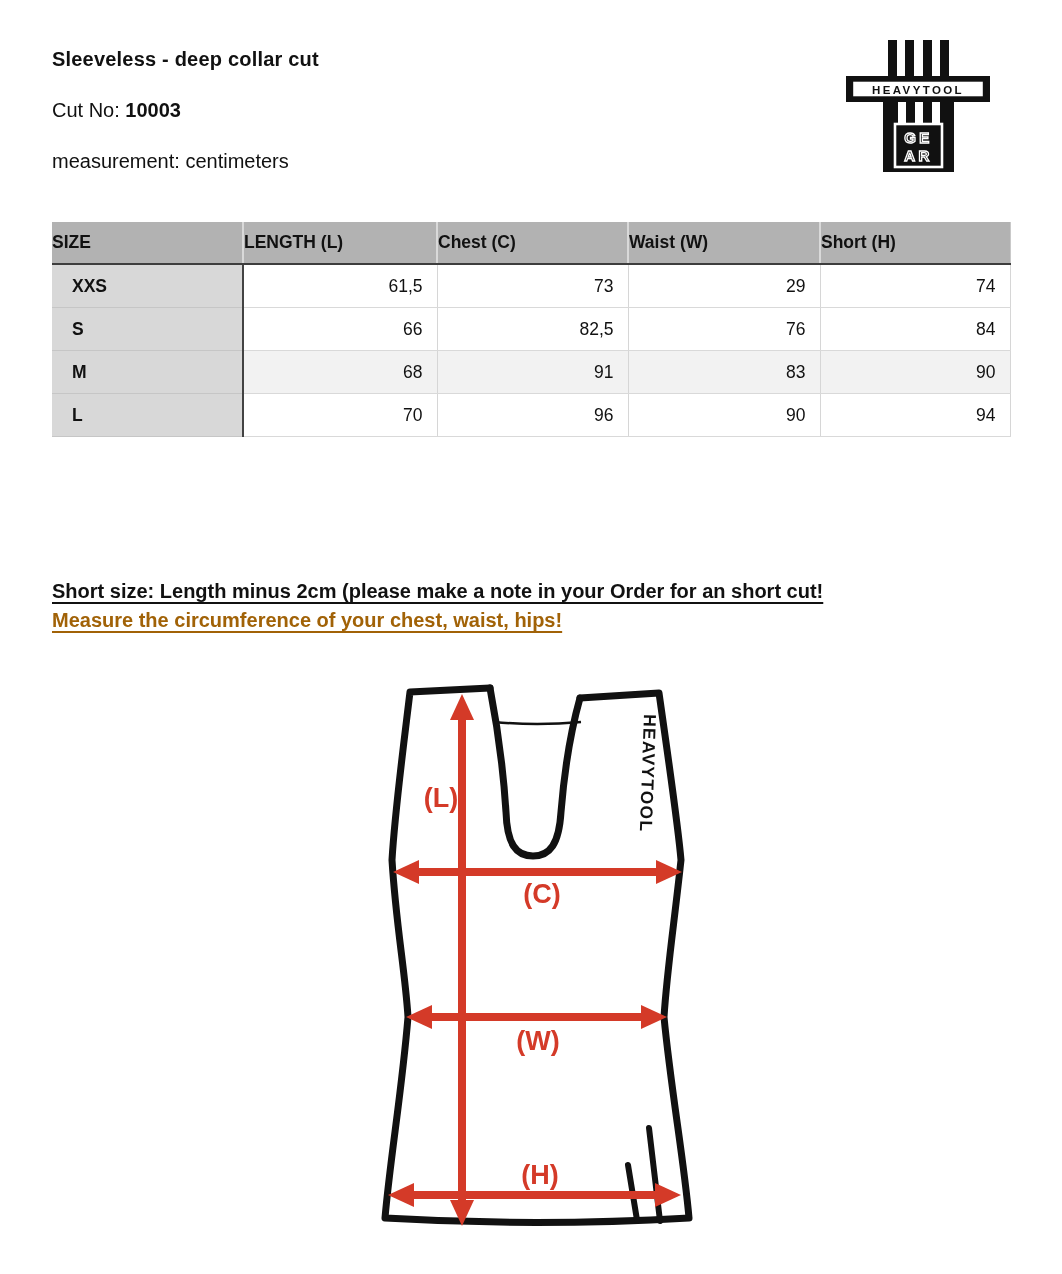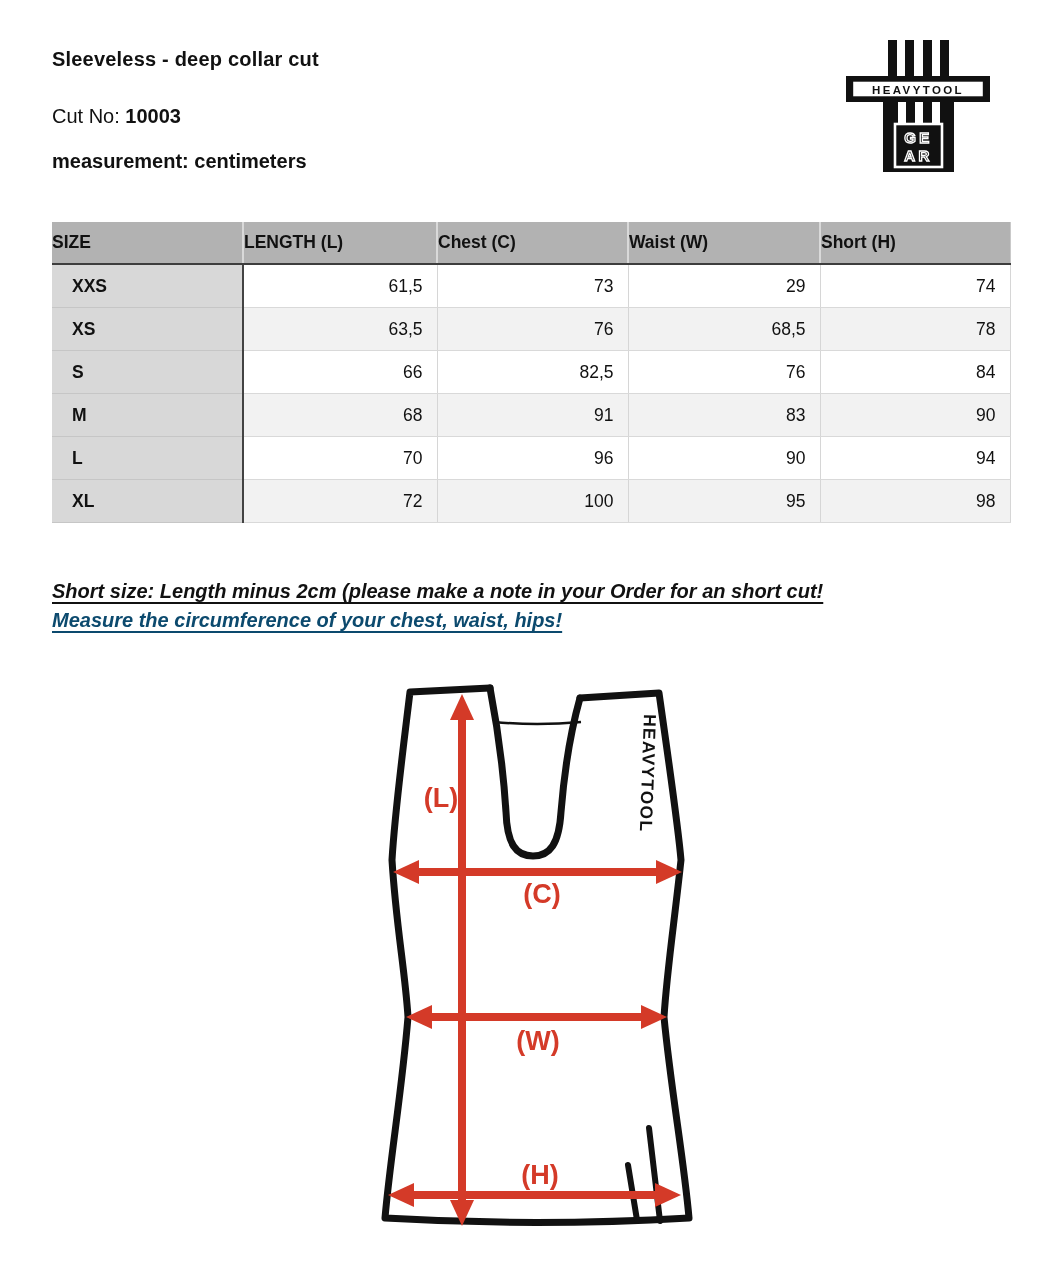--- a/index.html
+++ b/index.html
@@ -6,23 +6,23 @@
   body{
     width:1062px;height:1274px;position:relative;
     font-family:"Liberation Sans", sans-serif;
     color:#111;
     overflow:hidden;
   }
   .abs{position:absolute;}
 
   
   .doc-title{left:52px;top:48px;font-size:20px;font-weight:bold;letter-spacing:.2px;}
-  .cut-line{left:52px;top:105px;font-size:20px;}
+  .cut-line{left:52px;top:99px;font-size:20px;}
   .cut-line .val{font-weight:bold;}
-  .meas-line{left:52px;top:150px;font-size:20px;font-weight:bold;}
+  .meas-line{left:52px;top:150px;font-size:20px;font-weight:normal;}
 
   
   .logo{left:845px;top:34px;width:146px;height:144px;}
 
   
   .size-table-wrap{left:52px;top:222px;width:958px;}
   table.size-table{border-collapse:collapse;table-layout:fixed;width:958px;
     font-size:17.5px;}
   table.size-table col.c0{width:191px;}
   table.size-table col.c1{width:194px;}
@@ -40,22 +40,22 @@
     border-right:2px solid #434343;border-bottom:1px solid #c6c6c6;
   }
   .size-table td.num{text-align:right;padding-right:14px;border-right:1px solid #d6d6d6;}
   .size-table td.num:last-child{border-right:1px solid #d6d6d6;}
   .size-table tr.alt td.num{background:#f2f2f2;}
   .size-table tr td.num{background:#ffffff;}
   .size-table tr.alt td.num{background:#f2f2f2;}
 
   
   .note{left:52px;top:577px;font-size:20px;font-weight:bold;line-height:29px;}
-  .note .ln{text-decoration:underline;text-decoration-thickness:2px;text-underline-offset:4px;display:block;font-style:italic;}
-  .note .ln.red{color:#0c4a6e;}
+  .note .ln{text-decoration:underline;text-decoration-thickness:2px;text-underline-offset:4px;display:block;}
+  .note .ln.red{color:#a16207;}
 
   
   .diagram{left:368px;top:660px;width:344px;height:580px;}
 </style>
 </head>
 <body>
 
 <div class="abs doc-title">Sleeveless - deep collar cut</div>
 <div class="abs cut-line">
   <span>Cut No: </span><span class="val">10003</span>
@@ -106,54 +106,40 @@
       </tr>
     </thead>
     <tbody>
       <tr>
         <td class="size">XXS</td>
         <td class="num">61,5</td>
         <td class="num">73</td>
         <td class="num">29</td>
         <td class="num">74</td>
       </tr>
-      <tr class="alt">
-        <td class="size">XS</td>
-        <td class="num">63,5</td>
-        <td class="num">76</td>
-        <td class="num">68,5</td>
-        <td class="num">78</td>
-      </tr>
       <tr>
         <td class="size">S</td>
         <td class="num">66</td>
         <td class="num">82,5</td>
         <td class="num">76</td>
         <td class="num">84</td>
       </tr>
       <tr class="alt">
         <td class="size">M</td>
         <td class="num">68</td>
         <td class="num">91</td>
         <td class="num">83</td>
         <td class="num">90</td>
       </tr>
       <tr>
         <td class="size">L</td>
         <td class="num">70</td>
         <td class="num">96</td>
         <td class="num">90</td>
         <td class="num">94</td>
-      </tr>
-      <tr class="alt">
-        <td class="size">XL</td>
-        <td class="num">72</td>
-        <td class="num">100</td>
-        <td class="num">95</td>
-        <td class="num">98</td>
       </tr>
     </tbody>
   </table>
 </div>
 
 <div class="abs note">
   <span class="ln">Short size: Length minus 2cm (please make a note in your Order for an short cut!</span>
   <span class="ln red">Measure the circumference of your chest, waist, hips!</span>
 </div>
 

